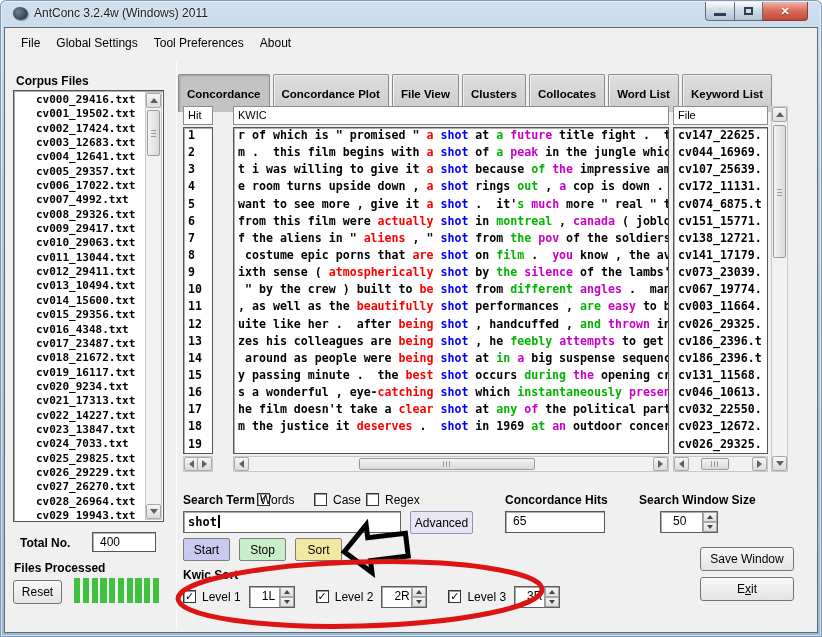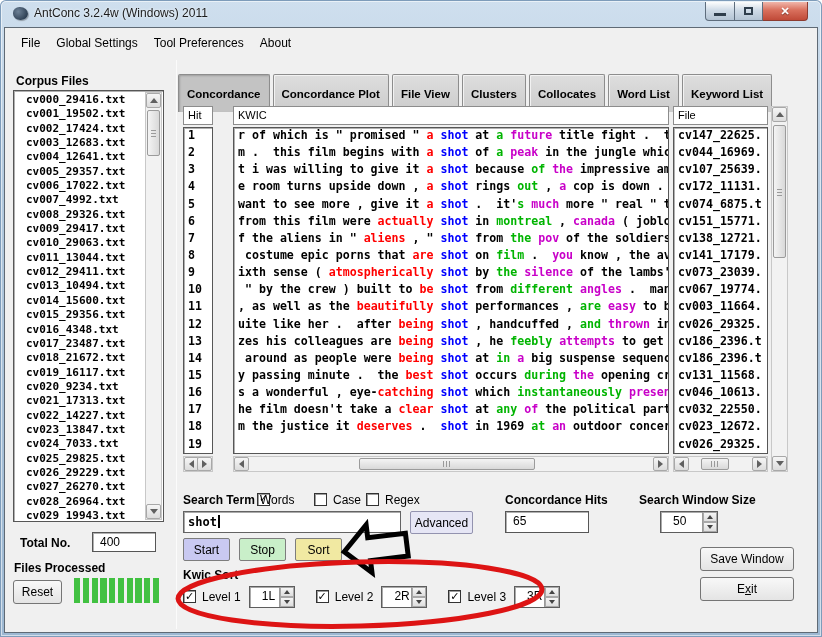--- a/index.html
+++ b/index.html
@@ -30,21 +30,21 @@
 
   .menubar { position:absolute; left:5px; top:30px; right:5px; height:25px; display:flex; align-items:center; padding-left:8px; }
   .menu-item { font-size:12px; color:#000; padding:3px 8px; }
 
   
   .lbl { position:absolute; font-size:12px; font-weight:bold; color:#000; }
   .sunken { background:#fff; border:1px solid #565656; box-shadow:inset 1px 1px 0 #b0b0b0; }
 
   .corpus-box { position:absolute; left:13px; top:90px; width:151px; height:432px; }
   .corpus-list { position:absolute; left:2px; top:2px; bottom:2px; right:19px; overflow:hidden; }
-  .file-item { height:14.35px; line-height:14.35px; font:bold 11px "DejaVu Sans Mono",monospace; white-space:pre; padding-left:10px; color:#000; }
+  .file-item { height:14.35px; line-height:14.35px; font:bold 11px "DejaVu Sans Mono",monospace; white-space:pre; padding-left:20px; color:#000; }
 
   .vscroll { position:absolute; background:#f2f2f2; border:1px solid #c8c8c8; }
   .sb-arrow { position:absolute; left:0; right:0; height:15px; background:linear-gradient(180deg,#f6f6f6,#dcdcdc); border:1px solid #a8a8a8; border-radius:2px;
               display:flex; align-items:center; justify-content:center; }
   .sb-arrow.top { top:0; } .sb-arrow.bot { bottom:0; }
   .tri-up { width:0;height:0;border-left:4px solid transparent;border-right:4px solid transparent;border-bottom:5px solid #606060; }
   .tri-dn { width:0;height:0;border-left:4px solid transparent;border-right:4px solid transparent;border-top:5px solid #606060; }
   .tri-lf { width:0;height:0;border-top:4px solid transparent;border-bottom:4px solid transparent;border-right:5px solid #606060; }
   .tri-rt { width:0;height:0;border-top:4px solid transparent;border-bottom:4px solid transparent;border-left:5px solid #606060; }
   .vthumb { position:absolute; left:1px; right:1px; background:linear-gradient(90deg,#f4f4f4,#d9d9d9); border:1px solid #9b9b9b; border-radius:2px; }
@@ -91,21 +91,21 @@
         box-shadow:inset 1px 1px 0 #9c9c9c; font:bold 11px "DejaVu Sans",sans-serif; line-height:11px; text-align:center; color:#000; }
   .cb .ck { position:relative; top:-1px; }
   .opt-lbl { position:absolute; font-size:12px; color:#000; }
 
   .textbox { position:absolute; left:183px; top:511px; width:218px; height:22px; background:#fff; border:1px solid #636363;
              box-shadow:inset 1px 1px 0 #aaa; font:bold 12px "DejaVu Sans Mono",monospace; line-height:20px; padding-left:4px; }
   .caret { display:inline-block; width:2px; height:13px; background:#000; vertical-align:-2px; margin-left:1px; }
 
   .advanced-btn { position:absolute; left:410px; top:511px; width:63px; height:23px; background:#e6e6f5; border:1px solid #9393af; border-radius:2px;
                   font-size:12px; display:flex; align-items:center; justify-content:center; }
-  .hits-box { position:absolute; left:505px; top:511px; width:84px; height:22px; font-size:12px; line-height:19px; padding-left:7px; }
+  .hits-box { position:absolute; left:505px; top:511px; width:100px; height:22px; font-size:12px; line-height:19px; padding-left:7px; }
 
   .spinbox { background:#fff; border:1px solid #5d5d5d; box-shadow:inset 1px 1px 0 #aaa; display:flex; }
   .spin-val { flex:1; font-size:12px; line-height:19px; padding-left:12px; }
   .spin-btns { width:15px; display:flex; flex-direction:column; border-left:1px solid #9a9a9a; }
   .sbtn { flex:1; background:linear-gradient(180deg,#f5f5f5,#dedede); border:1px solid #a8a8a8; display:flex; align-items:center; justify-content:center; }
   .sbtn .t-up { width:0;height:0;border-left:3px solid transparent;border-right:3px solid transparent;border-bottom:4px solid #444; }
   .sbtn .t-dn { width:0;height:0;border-left:3px solid transparent;border-right:3px solid transparent;border-top:4px solid #444; }
   .sws-spin { position:absolute; left:660px; top:511px; width:58px; height:22px; }
 
   .cmd { position:absolute; top:538px; width:47px; height:23px; border:1px solid #7d7d7d; border-radius:2px;

